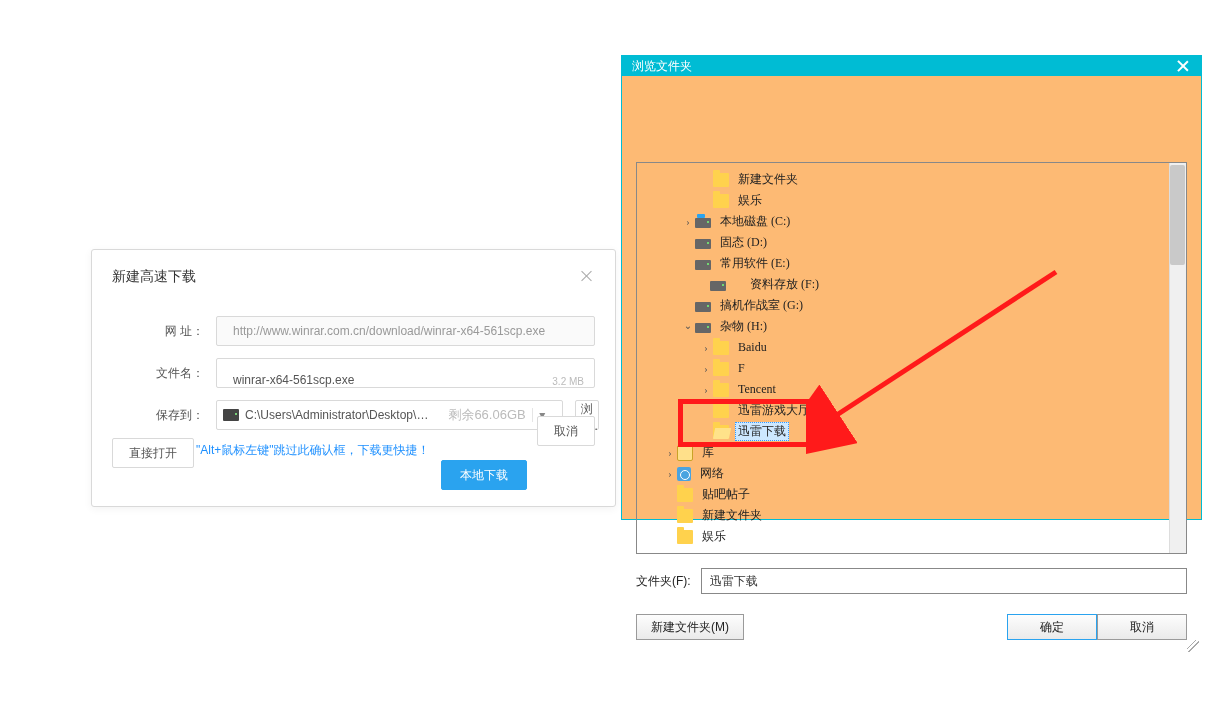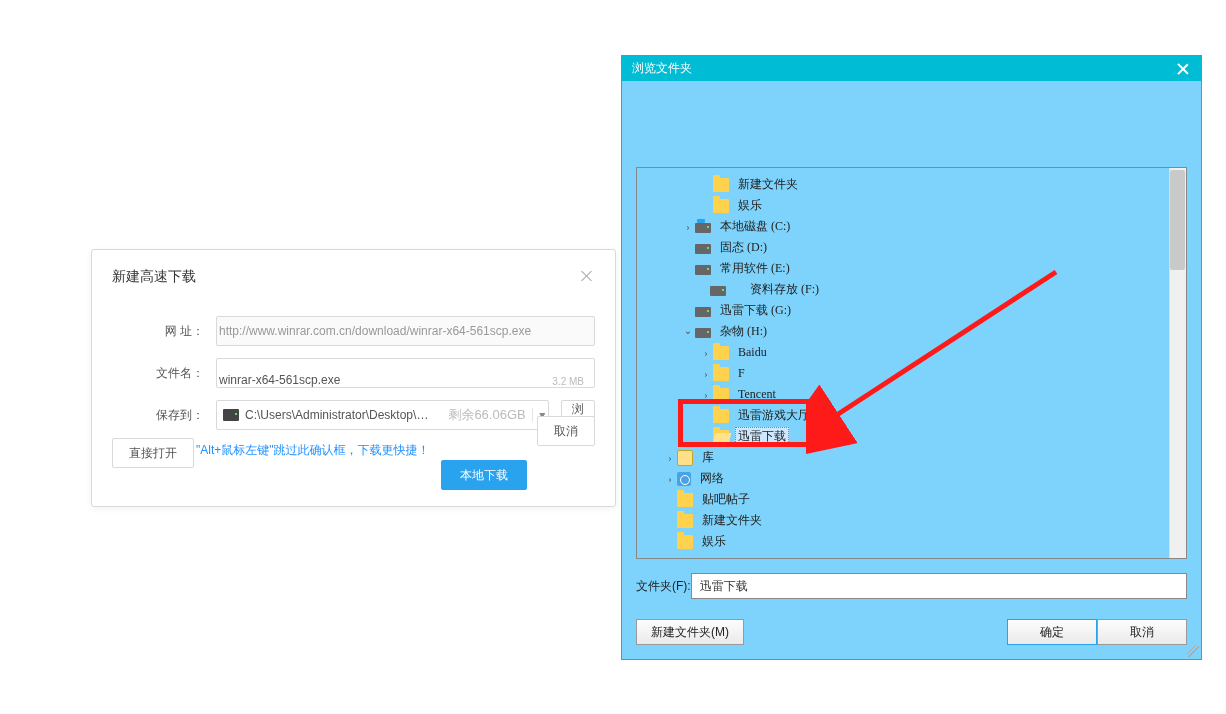--- a/index.html
+++ b/index.html
@@ -29,21 +29,21 @@
   .dl-close::before, .dl-close::after{
     content:""; position:absolute; left:7px; top:0; width:1px; height:14px; background:#aaa;
   }
   .dl-close::before{ transform:rotate(45deg);} .dl-close::after{ transform:rotate(-45deg);}
   .dl-form { margin-top: 30px; }
   .dl-row { display:flex; align-items:center; gap:12px; margin-bottom:12px;margin-left:44px; }
   .dl-label { width:48px; text-align:right; color:#555; flex-shrink:0; }
   .dl-row:nth-child(2) .dl-label { letter-spacing: 0; }
   .dl-input {
     flex:1; height:30px; border:1px solid #d9d9d9; border-radius:2px;
-    padding:0 2px; font-size:12px; color:#666; background:#fff;
+    padding:0 16px; font-size:12px; color:#666; background:#fff;
   }
   .dl-input.url { background:#fafafa; color:#999; }
   .dl-input.filename { display:flex; align-items:flex-end; justify-content:space-between; padding-right:10px;}
   .dl-input.filename .fname{ color:#555; }
   .dl-input.filename .fsize{ color:#bbb; font-size:10px;}
   .dl-saveto-row .dl-input{ flex:1; display:flex; align-items:center; gap:6px; padding-left:6px; }
   .drive-icon {
     width:16px; height:12px; background:#444; border-radius:1px; position:relative; flex-shrink:0;
   }
   .drive-icon::after{ content:""; position:absolute; right:2px; top:4px; width:2px; height:2px; background:#8f8; border-radius:50%; }
@@ -68,23 +68,23 @@
   .btn{
     height:30px; padding:0 16px; border:1px solid #d9d9d9; background:#fff; color:#555;
     border-radius:2px; cursor:pointer; font-size:12px;
   }
   .btn.primary{ background:#2aa3ef; border-color:#2aa3ef; color:#fff; padding:0 18px;margin-top:44px;}
   .dl-footer-right{ display:flex; gap:10px; }
 
   
   .browse-dialog{
     position:absolute; left:621px; top:55px;
-    width:581px; height:605px;
+    width:581px; height:465px;
     border:1px solid #00bcd4;
-    background:#7dd3fc;
+    background:#fdba74;
     display:flex; flex-direction:column;
   }
   .browse-titlebar{
     height:30px; background:#00bcd4; color:#fff;
     display:flex; align-items:center; justify-content:space-between;
     padding:0 8px 0 10px; font-size:12px;
   }
   .browse-close{ width:20px; height:20px; position:relative; cursor:pointer;}
   .browse-close::before,.browse-close::after{
     content:""; position:absolute; left:9px; top:3px; width:1.5px; height:14px; background:#fff;
@@ -121,21 +121,21 @@
   .ico-folder-open{ background:#ffd24d; border-radius:1px; }
   .ico-folder-open::before{ content:""; position:absolute; left:0; top:-3px; width:7px; height:4px; background:#ffd24d; border-radius:1px 1px 0 0;}
   .ico-folder-open::after{ content:""; position:absolute; left:1px; top:3px; right:-1px; bottom:0; background:#ffe28a; transform:skewX(-12deg); border-radius:0 0 1px 1px;}
   .ico-drive{ background:#666; height:10px; margin-top:2px; border-radius:1px;}
   .ico-drive::after{ content:""; position:absolute; right:2px; top:3px; width:2px; height:2px; background:#7f7; border-radius:50%;}
   .ico-drive.os::before{ content:""; position:absolute; left:2px; top:-4px; width:8px; height:4px; background:#2aa3ef; border-radius:1px;}
   .ico-lib{ width:16px; height:16px; background:#ffe08a; border:1px solid #c9a227; border-radius:2px;}
   .ico-net{ width:14px; height:14px; background:#4aa3e0; border-radius:2px; }
   .ico-net::after{ content:""; position:absolute; left:3px; top:3px; width:8px; height:8px; border:1px solid #fff; border-radius:50%;}
 
-  .folder-row{ display:flex; align-items:center; }
+  .folder-row{ display:flex; align-items:center; gap:10px; }
   .folder-label{ color:#222; }
   .folder-input{
     flex:1; height:26px; border:1px solid #888; padding:0 8px; font-size:12px; color:#333;
     background:#fff;
   }
   .browse-footer{
     display:flex; align-items:center; justify-content:space-between; padding-top:6px;
   }
   .win-btn{
     height:26px; min-width:90px; padding:0 14px; border:1px solid #9a9a9a;
@@ -242,21 +242,21 @@
             <span class="node-label">常用软件 (E:)</span>
           </li>
           <li style="padding-left: 44px; gap: 15px;">
             <span class="expander none"></span>
             <span class="ico ico-drive"></span>
             <span class="node-label">资料存放 (F:)</span>
           </li>
           <li style="padding-left: 44px;">
             <span class="expander none"></span>
             <span class="ico ico-drive"></span>
-            <span class="node-label">迅雷下载 (G:)</span>
+            <span class="node-label">搞机作战室 (G:)</span>
           </li>
           <li style="padding-left: 44px;">
             <span class="expander" style="transform: translateY(-1px);">⌄</span>
             <span class="ico ico-drive"></span>
             <span class="node-label">杂物 (H:)</span>
           </li>
           <li style="padding-left: 62px;">
             <span class="expander">›</span>
             <span class="ico ico-folder"></span>
             <span class="node-label">Baidu</span>

